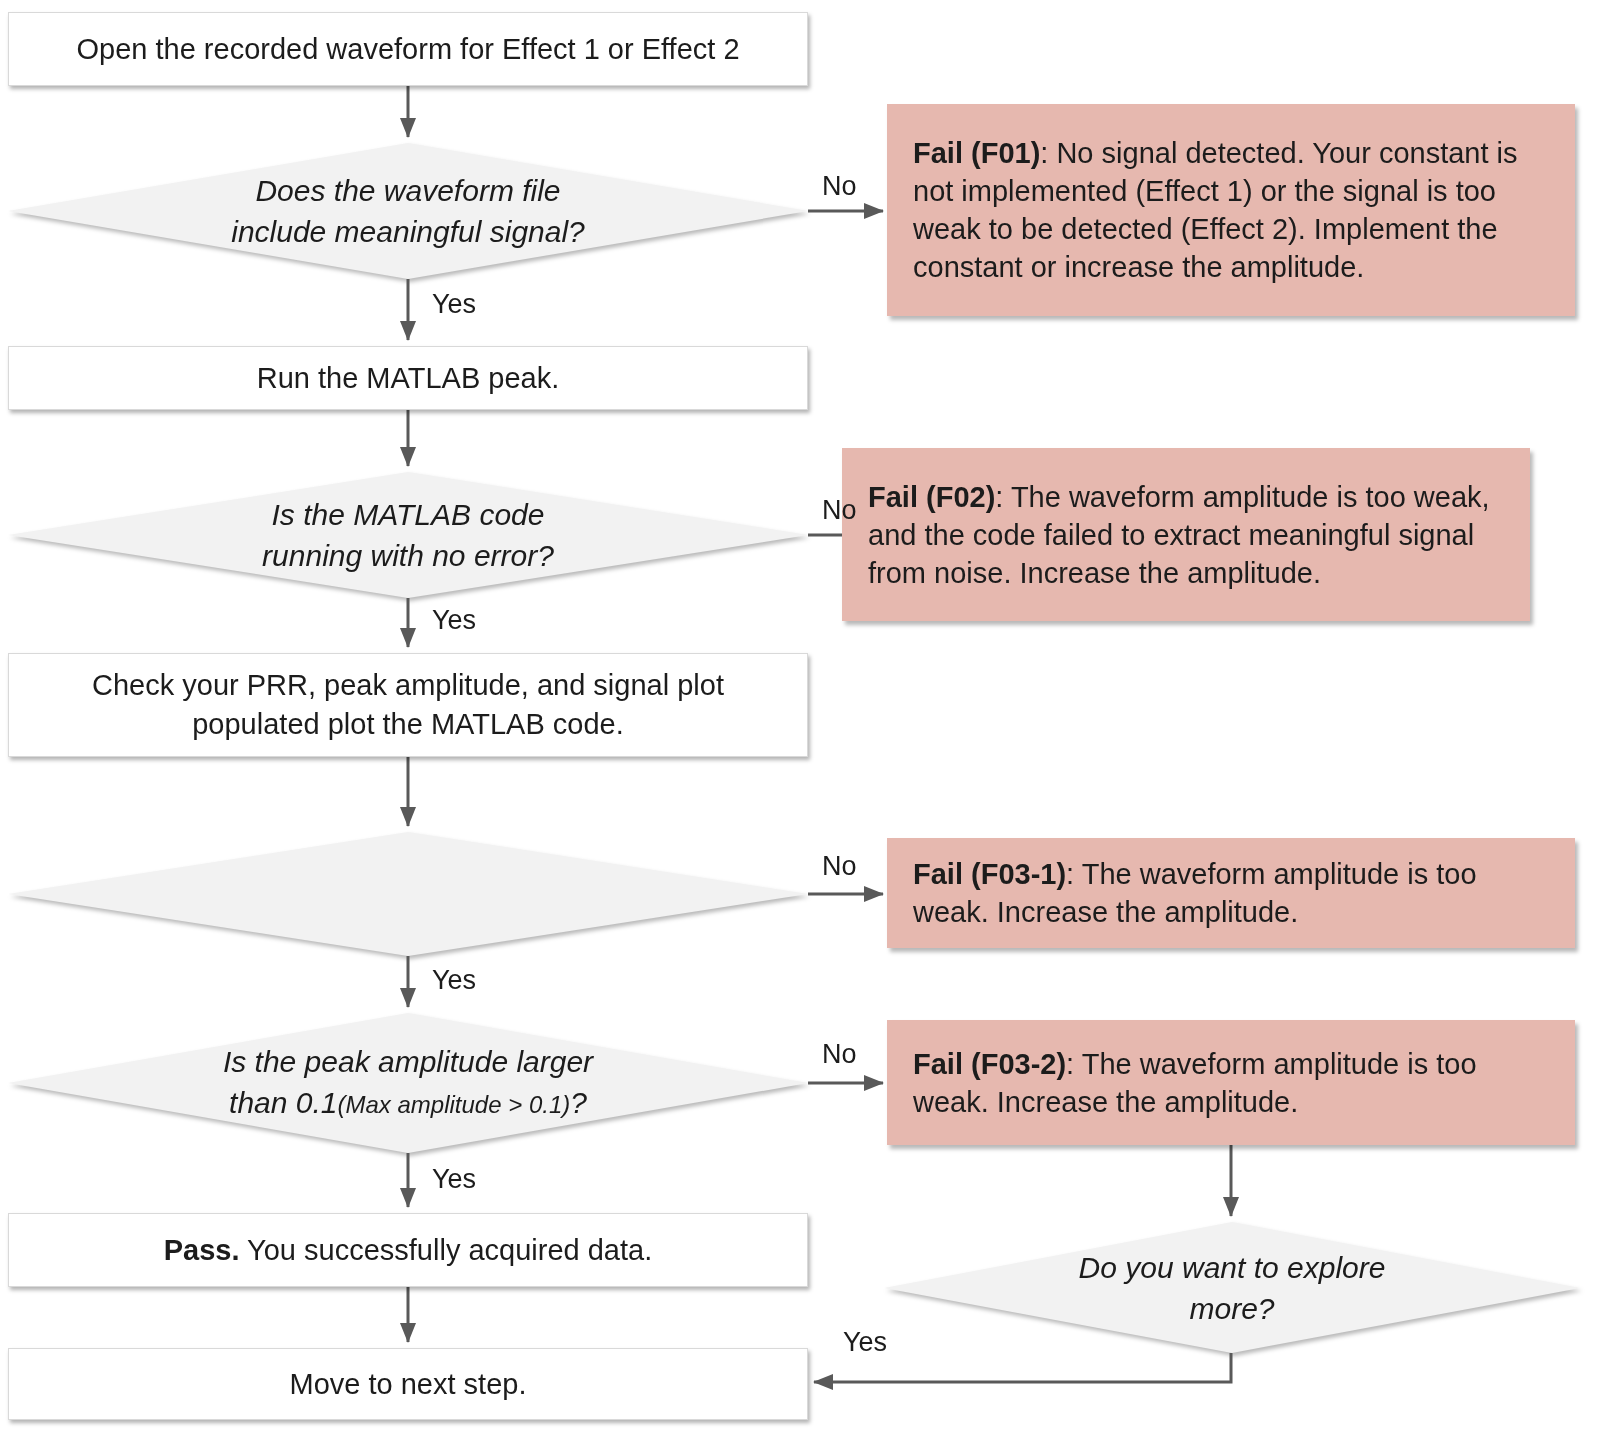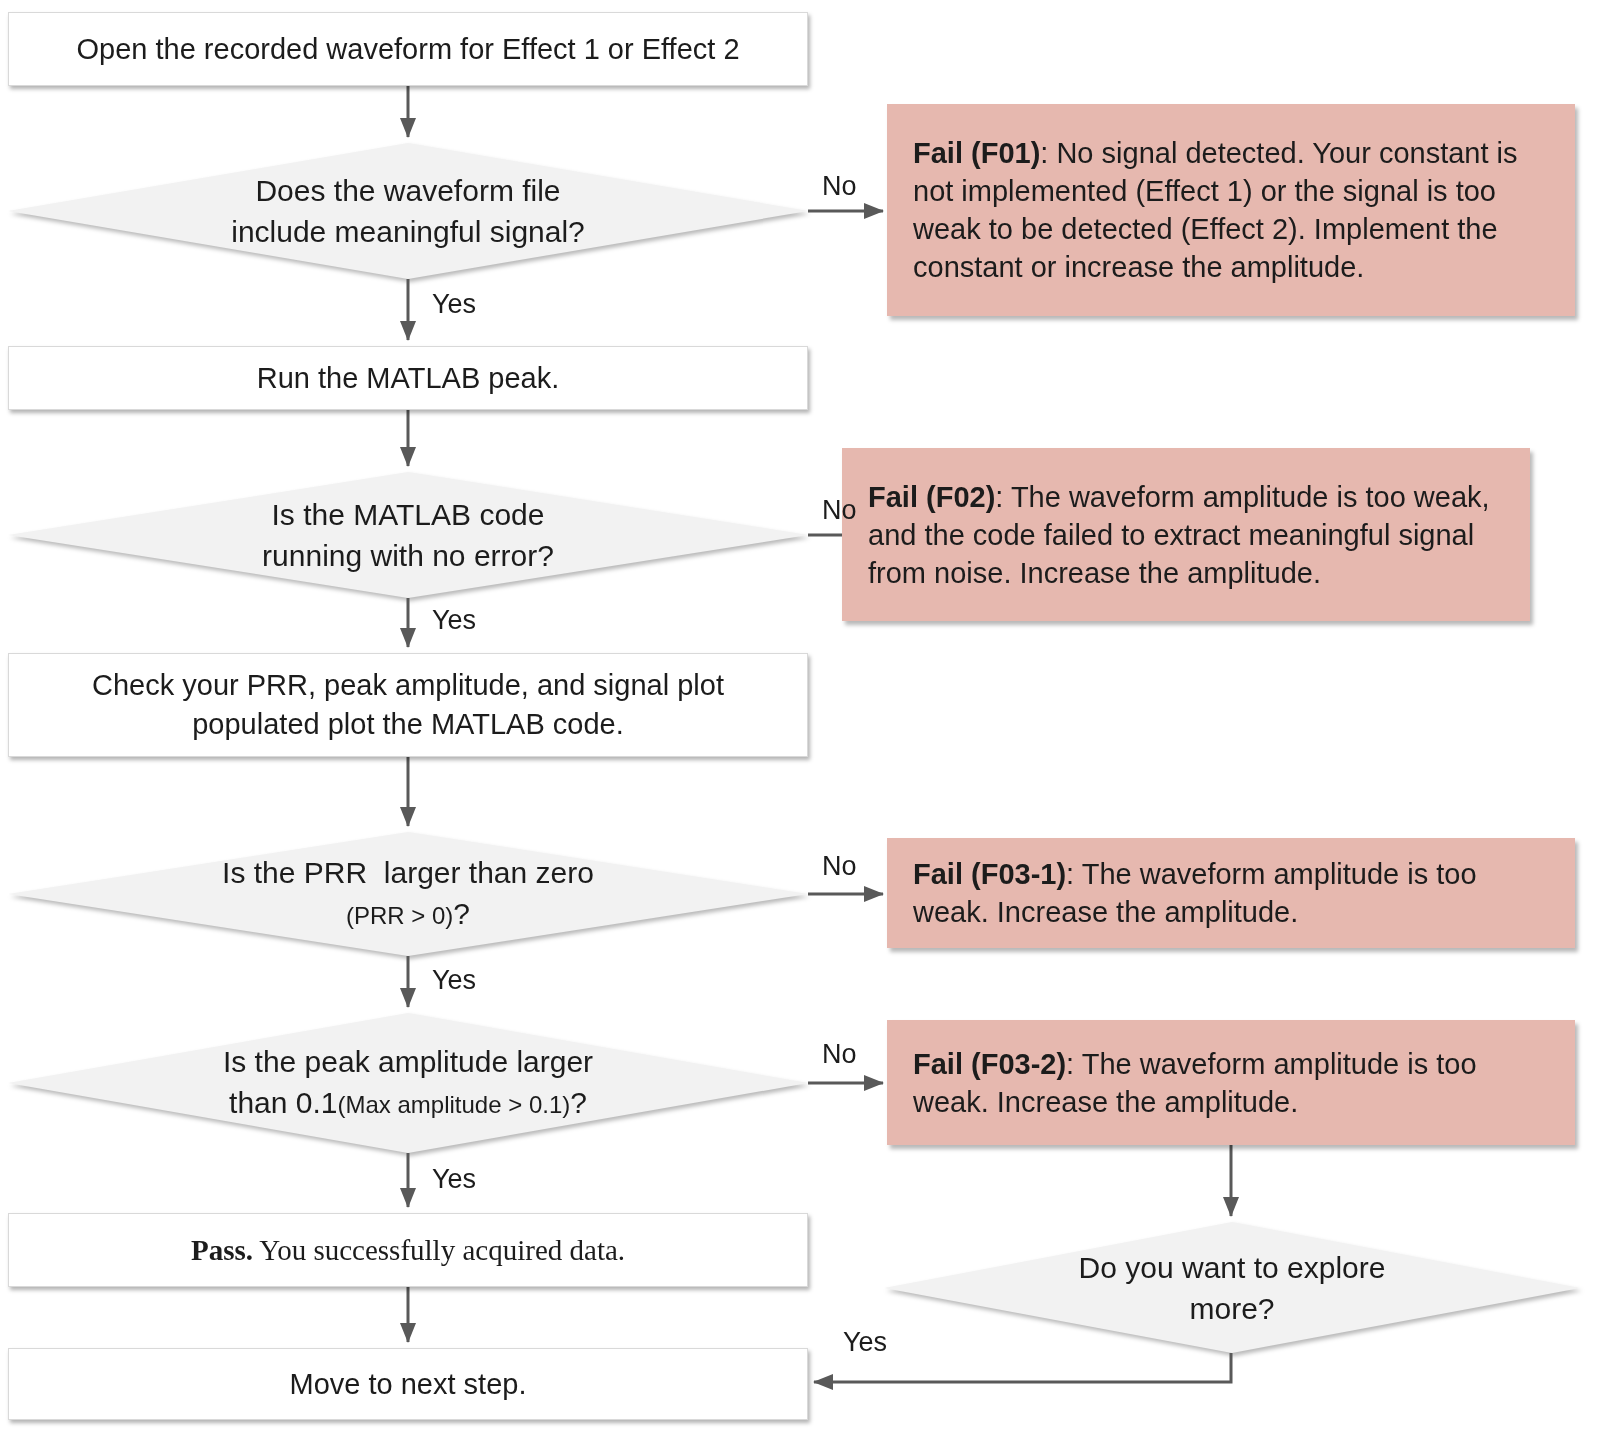--- a/index.html
+++ b/index.html
@@ -18,21 +18,21 @@
   .fail{
     position:absolute;box-sizing:border-box;display:flex;align-items:center;
     text-align:left;background:var(--fail-box,#e6b8af);
     box-shadow:3px 4px 4px rgba(0,0,0,0.28);font-size:29px;line-height:38px;
     padding:24px 26px;
   }
   .dtext{
     position:absolute;transform:translate(-50%,-50%);text-align:center;
     font-size:30px;line-height:41px;width:max-content;
   }
-  .dline{white-space:pre;}
+  .dline{white-space:pre;font-style:italic;}
   .small{font-size:24px;}
   b{font-weight:bold;}
   .elabel{position:absolute;font-size:27px;line-height:28px;}
 </style>
 </head>
 <body>
 
 <div class="canvas">
 
   <svg class="layer" viewBox="0 0 1600 1437">
@@ -72,21 +72,21 @@
     <span>Run the MATLAB peak.</span>
   </div>
 
   <div class="box" style="left:8px;top:653px;width:800px;height:104px;">
     <div>
       <div>Check your PRR, peak amplitude, and signal plot</div>
       <div>populated plot the MATLAB code.</div>
     </div>
   </div>
 
-  <div class="box" style="left:8px;top:1213px;width:800px;height:74px;font-family:Liberation Serif, serif;">
+  <div class="box" style="left:8px;top:1213px;width:800px;height:74px;">
     <span><b>Pass.</b><span> You successfully acquired data.</span></span>
   </div>
 
   <div class="box" style="left:8px;top:1348px;width:800px;height:72px;">
     <span>Move to next step.</span>
   </div>
 
   <div class="fail" style="left:887px;top:104px;width:688px;height:212px;">
     <span><b>Fail (F01)</b><span>: No signal detected. Your constant is not implemented (Effect 1) or the signal is too weak to be detected (Effect 2). Implement the constant or increase the amplitude.</span></span>
   </div>
@@ -106,24 +106,20 @@
   <div class="dtext" style="left:408px;top:211px;">
     <div class="dline">Does the waveform file</div>
     <div class="dline">include meaningful signal?</div>
   </div>
 
   <div class="dtext" style="left:408px;top:535px;">
     <div class="dline">Is the MATLAB code</div>
     <div class="dline">running with no error?</div>
   </div>
 
-  <div class="dtext" style="left:408px;top:894px;">
-    <div class="dline">Is the PRR  larger than zero</div>
-    <div class="dline"><span class="small">(PRR &gt; 0)</span><span>?</span></div>
-  </div>
 
   <div class="dtext" style="left:408px;top:1083px;">
     <div class="dline">Is the peak amplitude larger</div>
     <div class="dline"><span>than 0.1</span><span class="small">(Max amplitude &gt; 0.1)</span><span>?</span></div>
   </div>
 
   <div class="dtext" style="left:1232px;top:1288px;">
     <div class="dline">Do you want to explore</div>
     <div class="dline">more?</div>
   </div>

